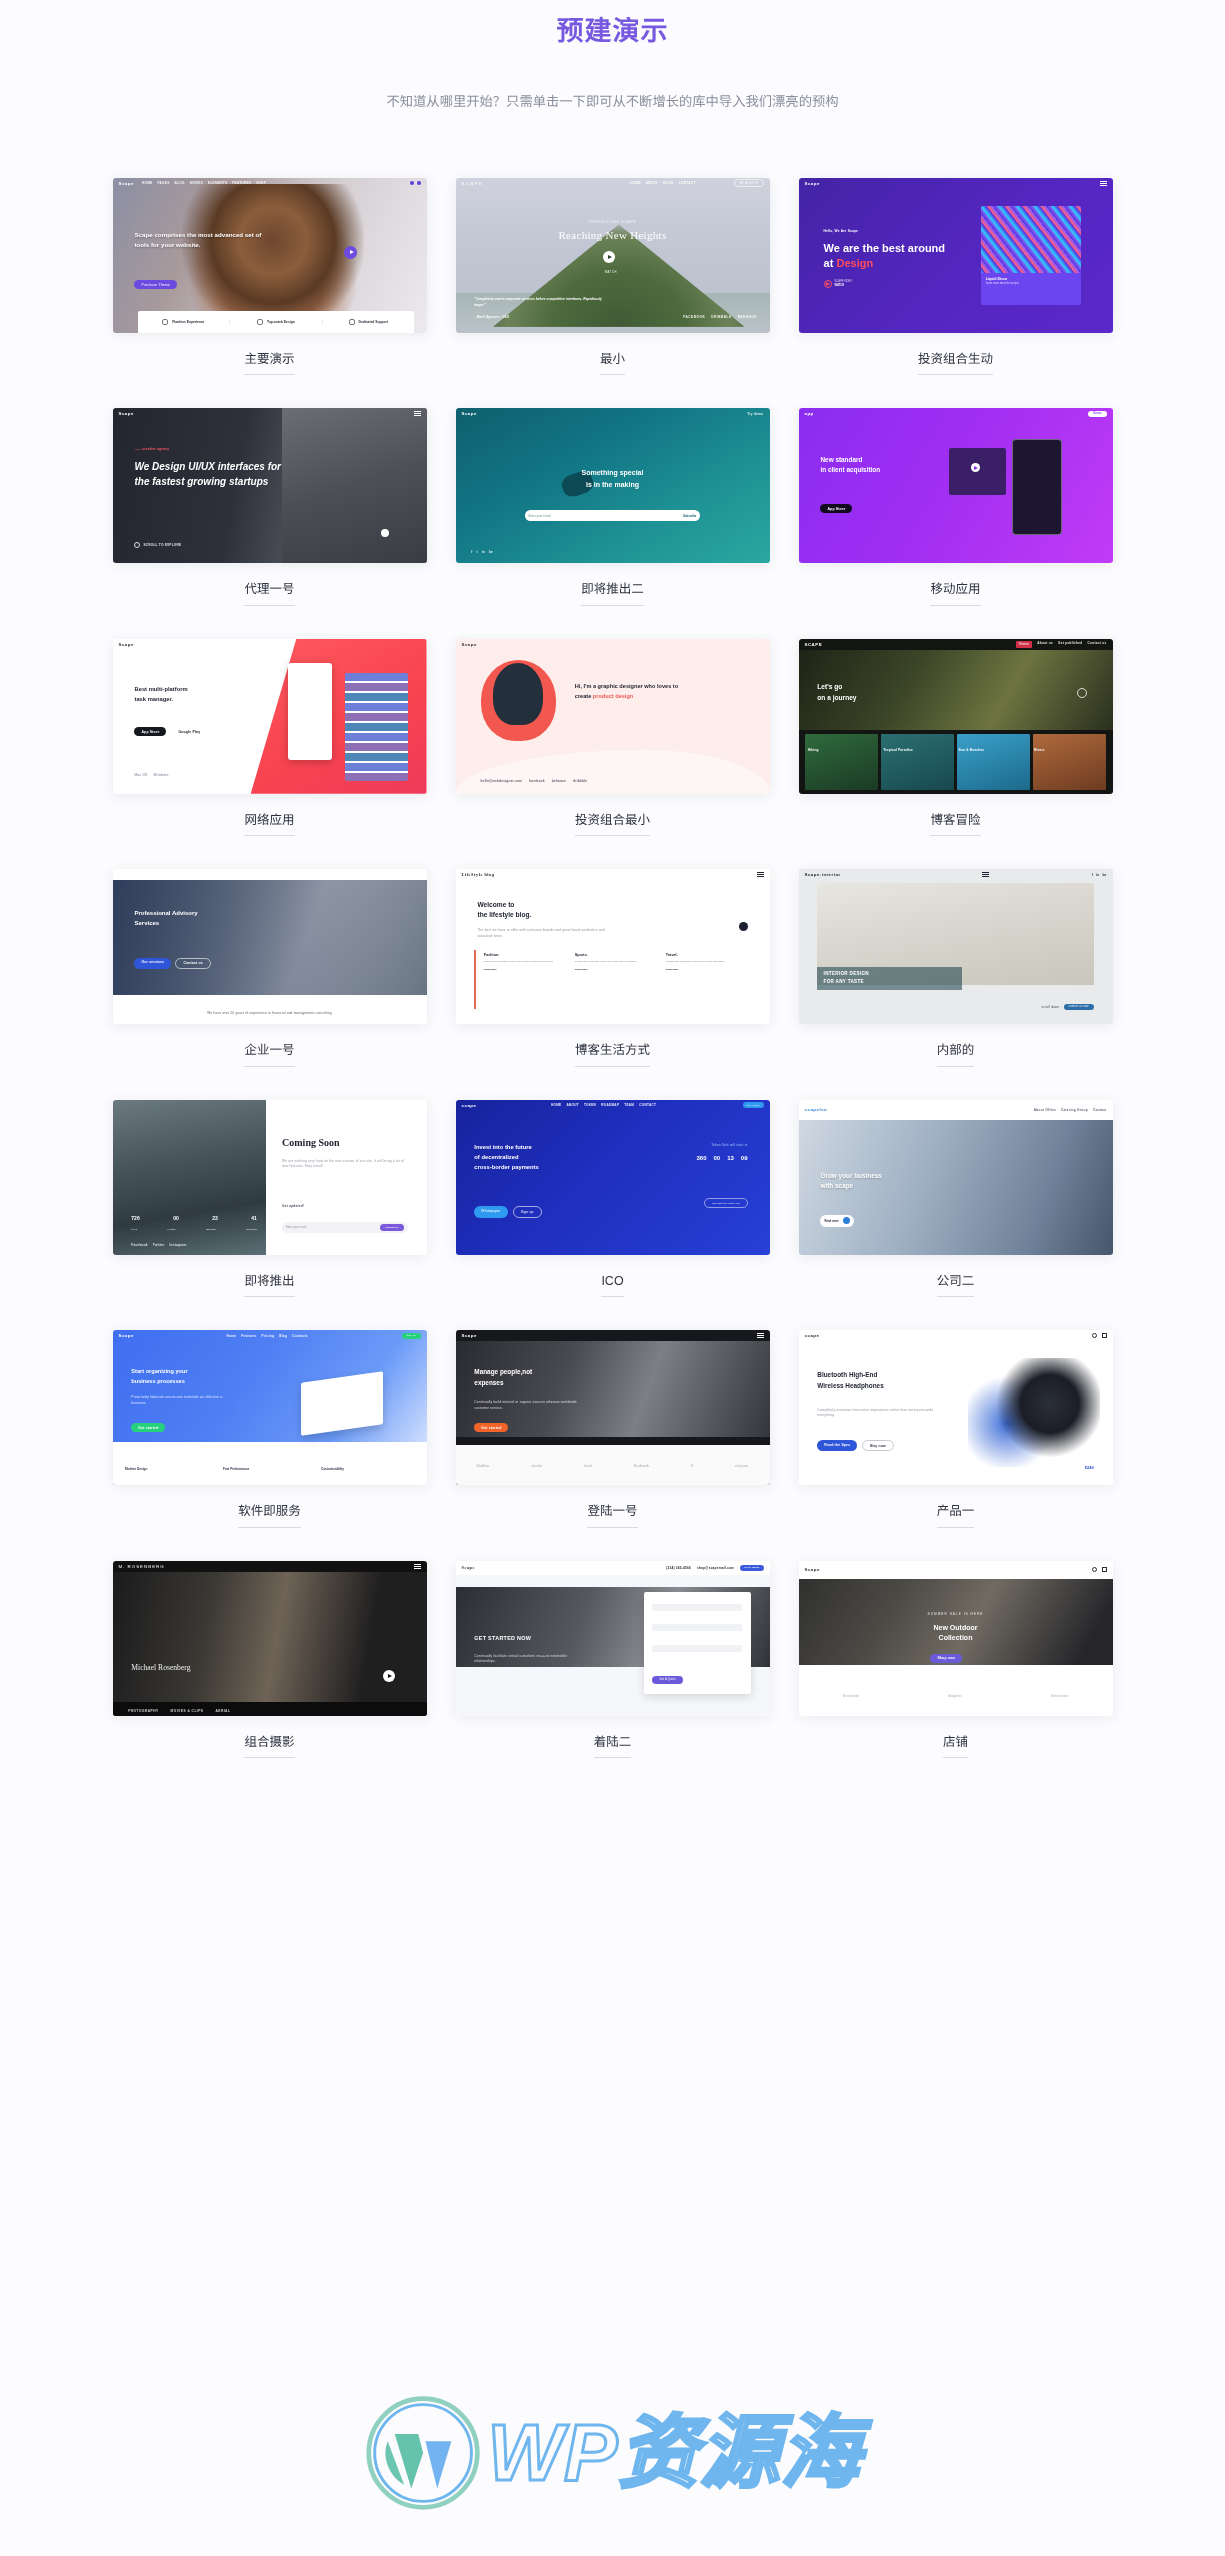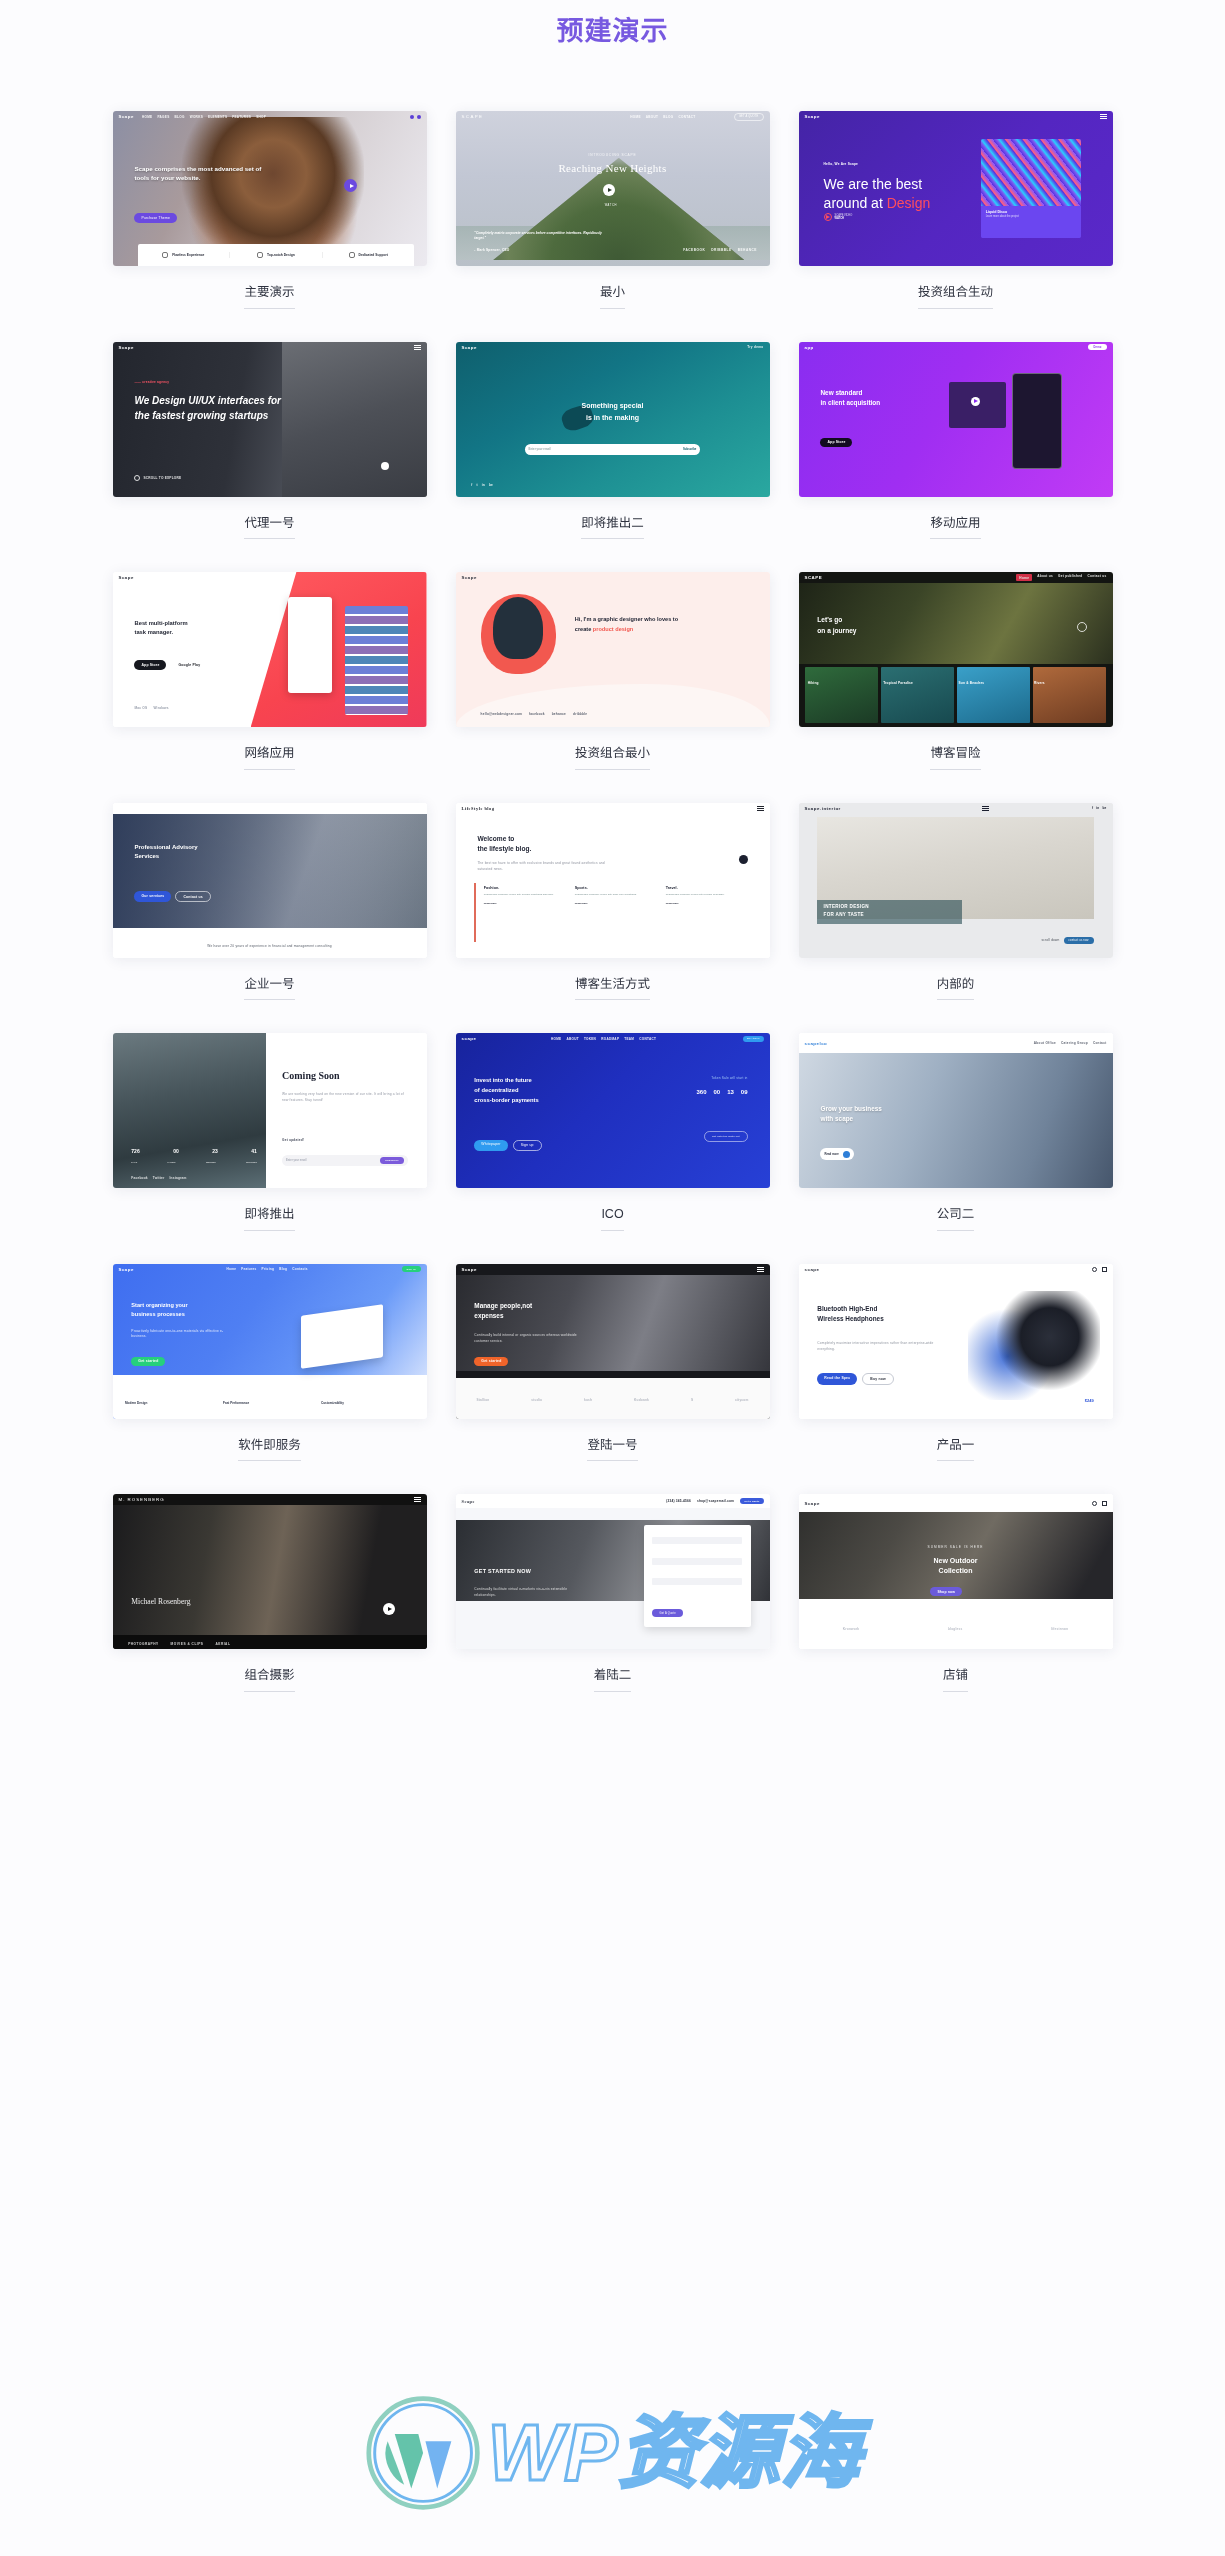--- a/index.html
+++ b/index.html
@@ -227,20 +227,21 @@
   }
 </style>
 </head>
 <body>
 
 <div class="page">
 
   <div class="hero">
     <h1>预建演示</h1>
     <p>
+      <span>不知道从哪里开始？只需单击一下即可从不断增长的库中导入我们漂亮的预构</span>
     </p>
   </div>
 
   <div class="grid">
 
     <div class="demo-card">
       <div class="thumb-wrap">
         <div class="thumb t1">
           <div class="face"></div>
           <div class="bar w">
@@ -317,21 +318,21 @@
         <div class="thumb t3">
           <div class="bar w">
             <span class="logo">Scape</span>
             <span class="burger">
                 <i></i>
                 <i></i>
                 <i></i>
               </span>
           </div>
           <div class="tx w mini" style="left:8%;top:33%;font-weight:600">Hello, We Are Scape</div>
-          <div class="tx w" style="left:8%;top:41%;width:42%;font-size:14px;font-weight:400;line-height:1.35">
+          <div class="tx w" style="left:8%;top:41%;width:42%;font-size:11px;font-weight:700;line-height:1.35">
             <span>We are the best around at </span><span style="color:#ff4d5e">Design</span>
           </div>
           <div class="tx" style="left:8%;top:66%;display:flex;align-items:center;gap:3px">
             <span class="play" style="width:8px;height:8px;border:.8px solid #ff4d5e;color:#ff4d5e"></span>
             <span class="w" style="font-size:2.6px;line-height:1.5">
               <b style="display:block;font-weight:400;opacity:.8">SCAPE VIDEO</b>
               <b style="display:block">WATCH</b>
             </span>
           </div>
           <div class="artcard">

